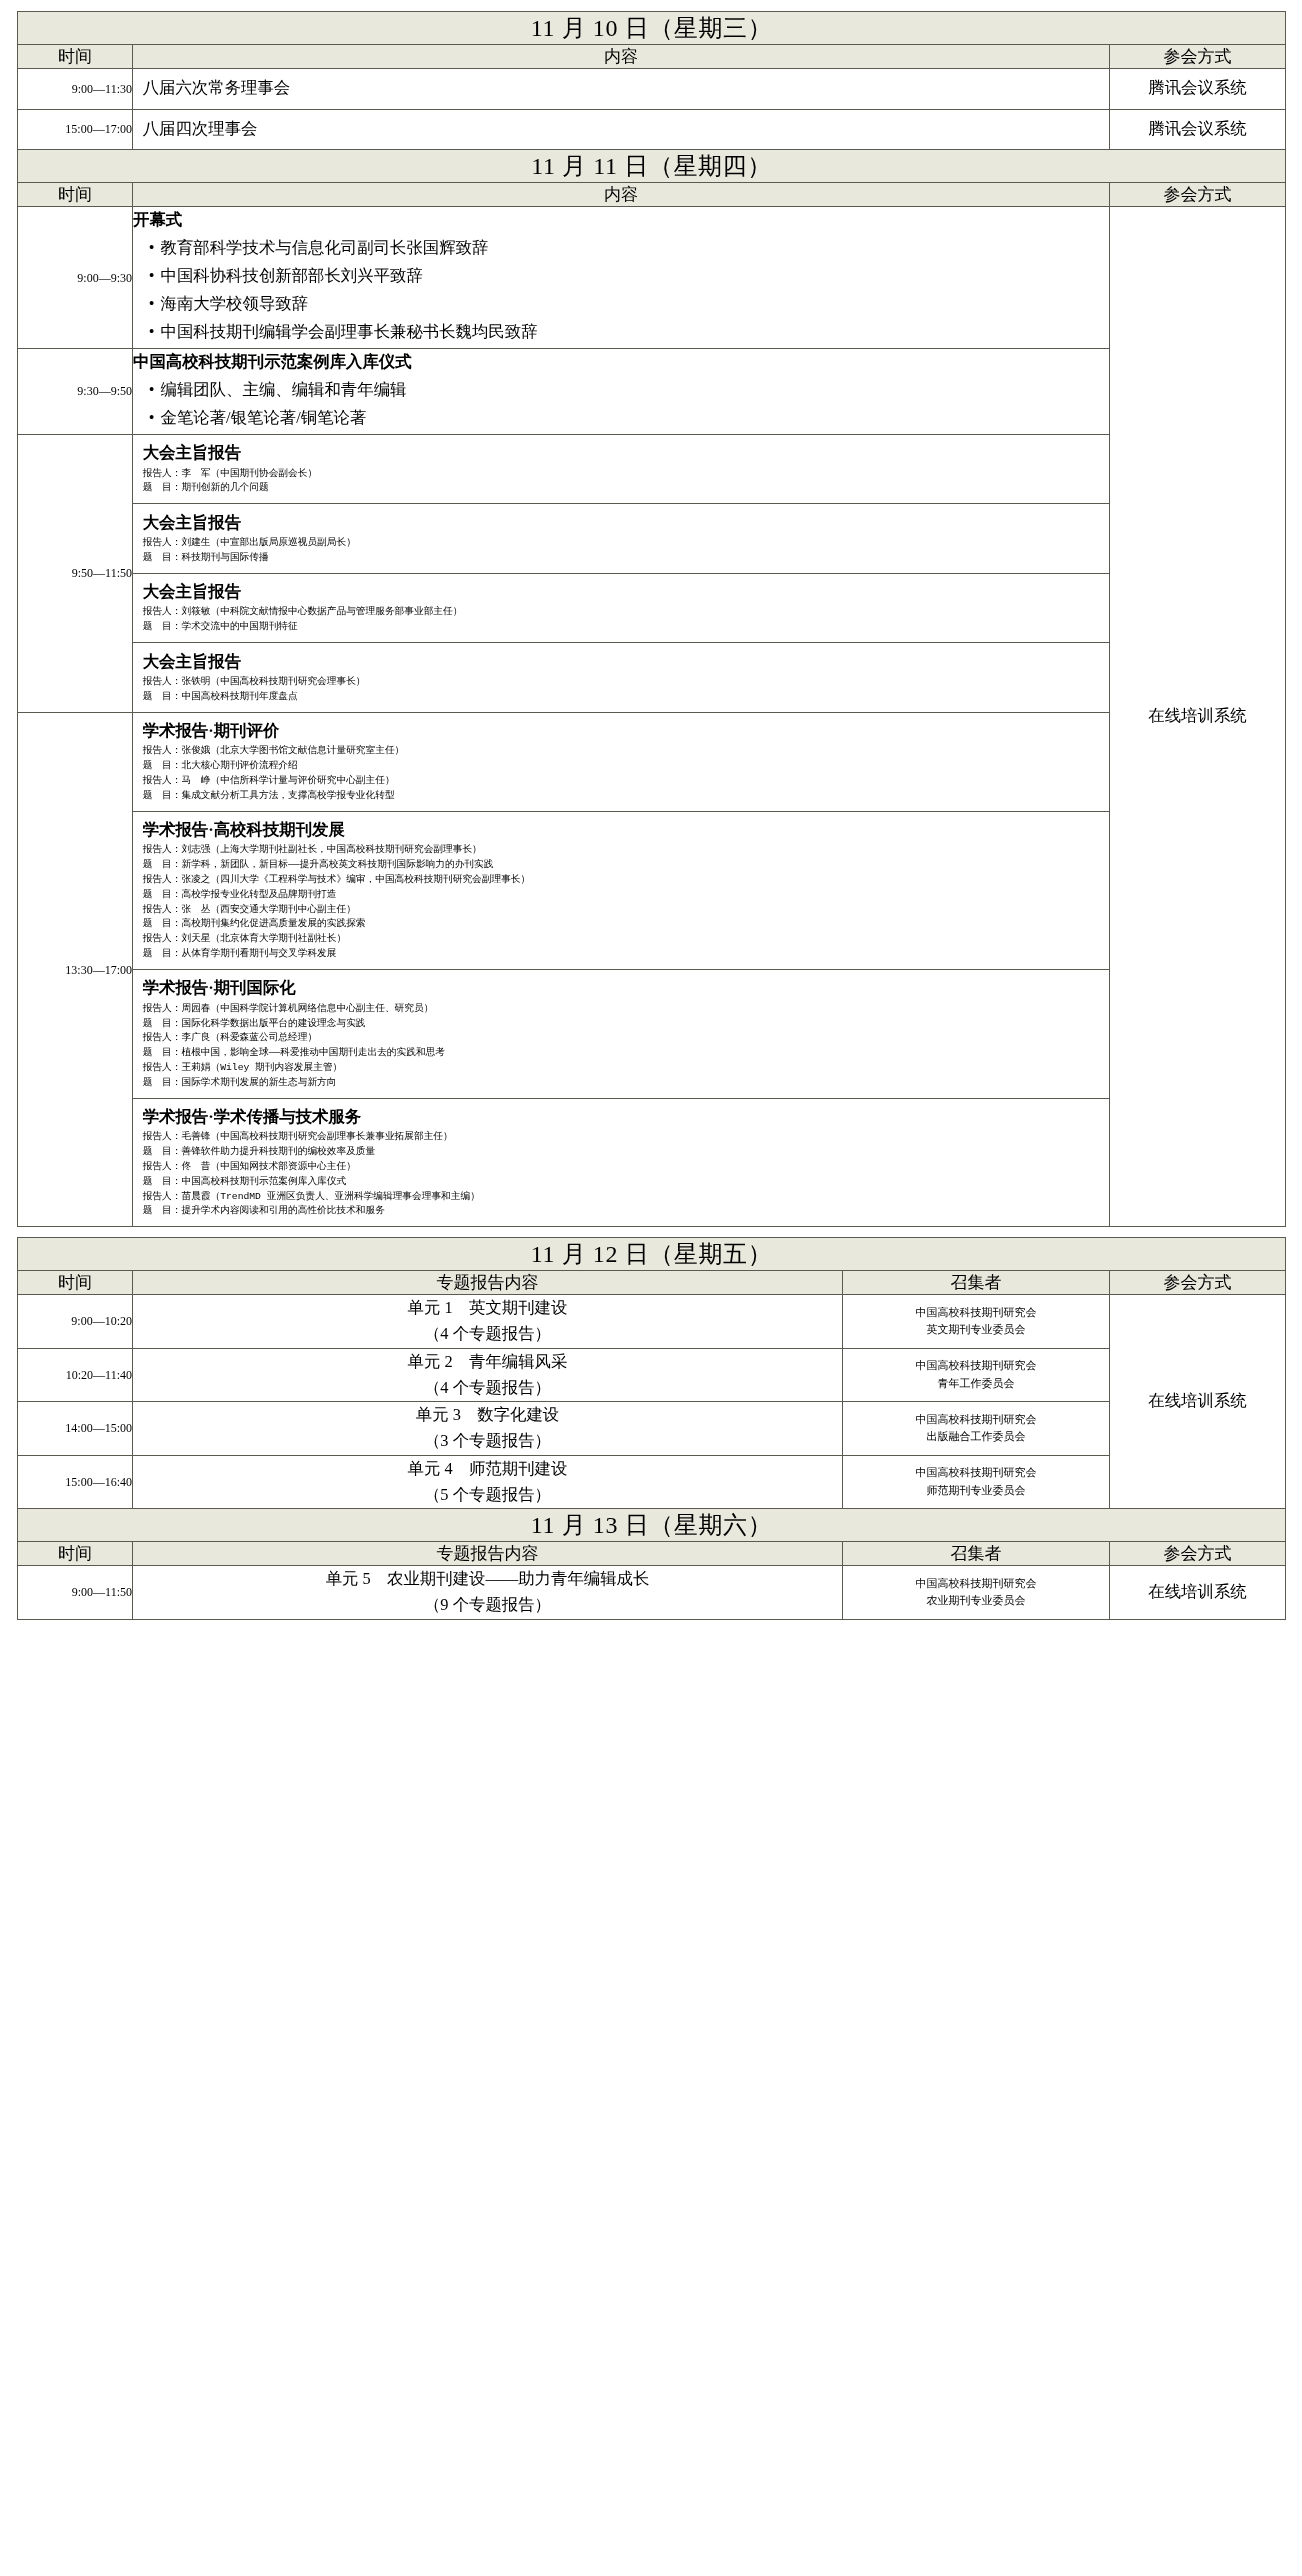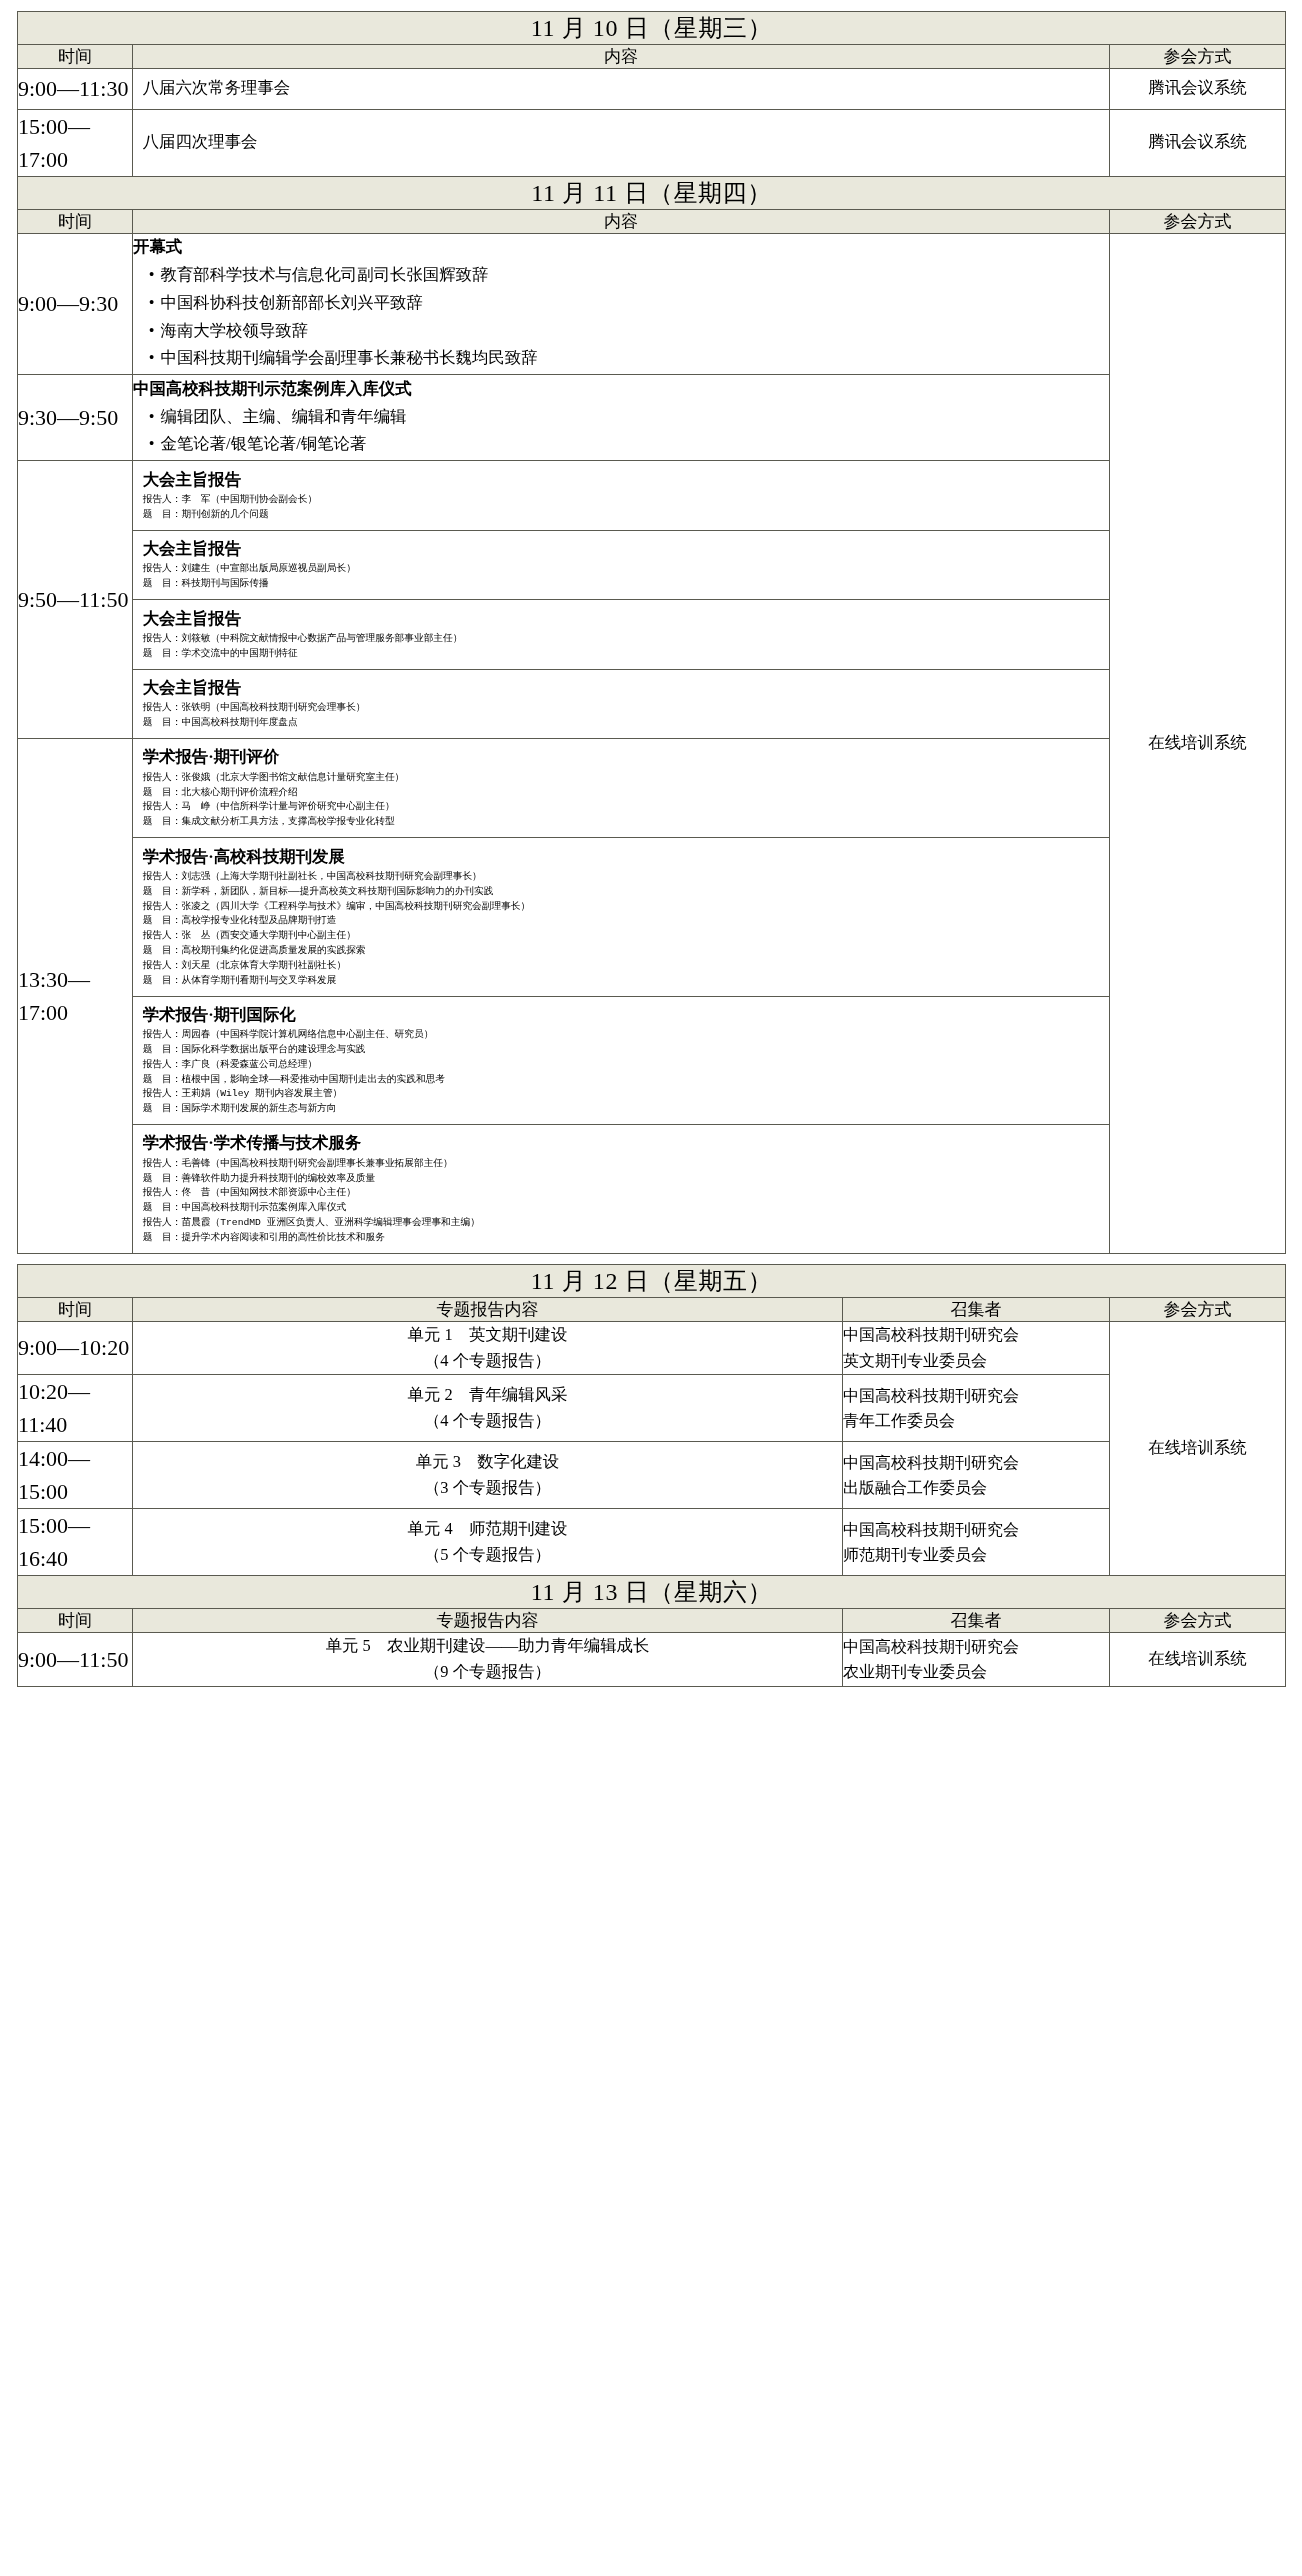--- a/index.html
+++ b/index.html
@@ -36,22 +36,22 @@
     padding: 8.5px 0 8.5px 0;
     letter-spacing: 0.6px;
   }
   .hdr {
     background: #e9e8dc;
     text-align: center;
     font-size: 17px;
     padding: 6.7px 0;
   }
   .time-cell {
-    text-align: left;
-    font-size: 22px;
+    text-align: right;
+    font-size: 12px;
     padding: 7.3px 2.4px;
     line-height: 1.5;
   }
   .mode-cell {
     text-align: center;
     font-size: 16.4px;
     padding: 7.3px 3.6px;
     line-height: 1.5;
   }
   .content-cell {
@@ -101,21 +101,22 @@
     padding: 8.5px 3.6px;
     line-height: 1.6;
   }
   .unit-name {
     display: block;
   }
   .unit-sub {
     display: block;
   }
   .conv-cell {
-    font-size: 16px;
+    text-align: center;
+    font-size: 11px;
     padding: 7.3px 3.6px;
     line-height: 1.6;
   }
   .conv-l1 { display: block; }
   .conv-l2 { display: block; }
   .gap {
     height: 9.7px;
   }
 </style>
 </head>

